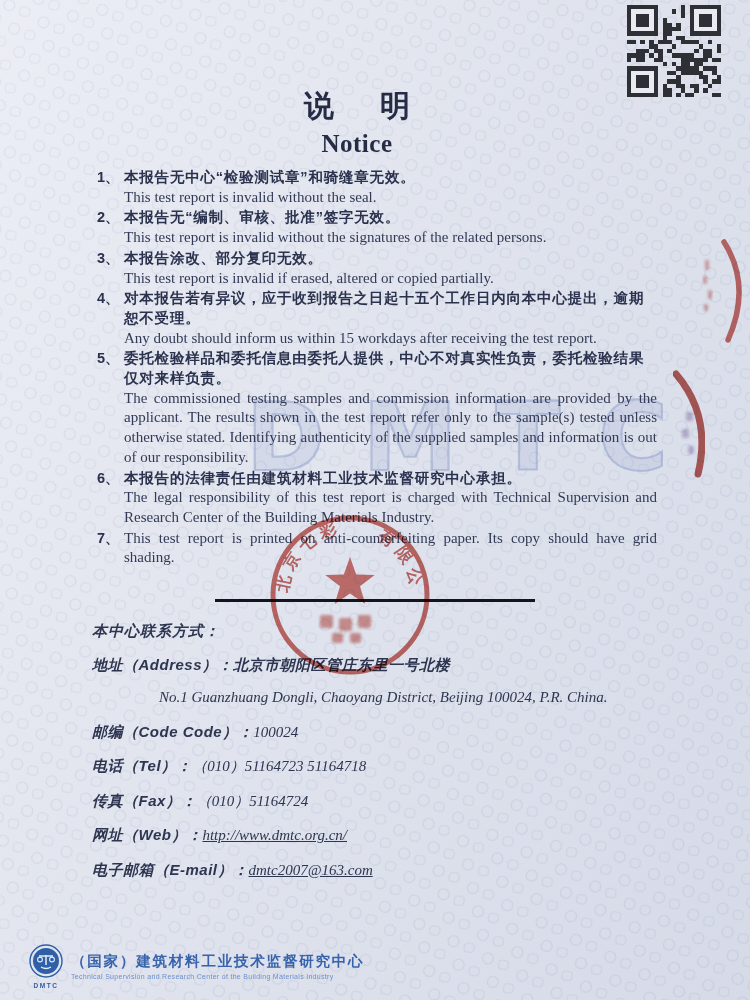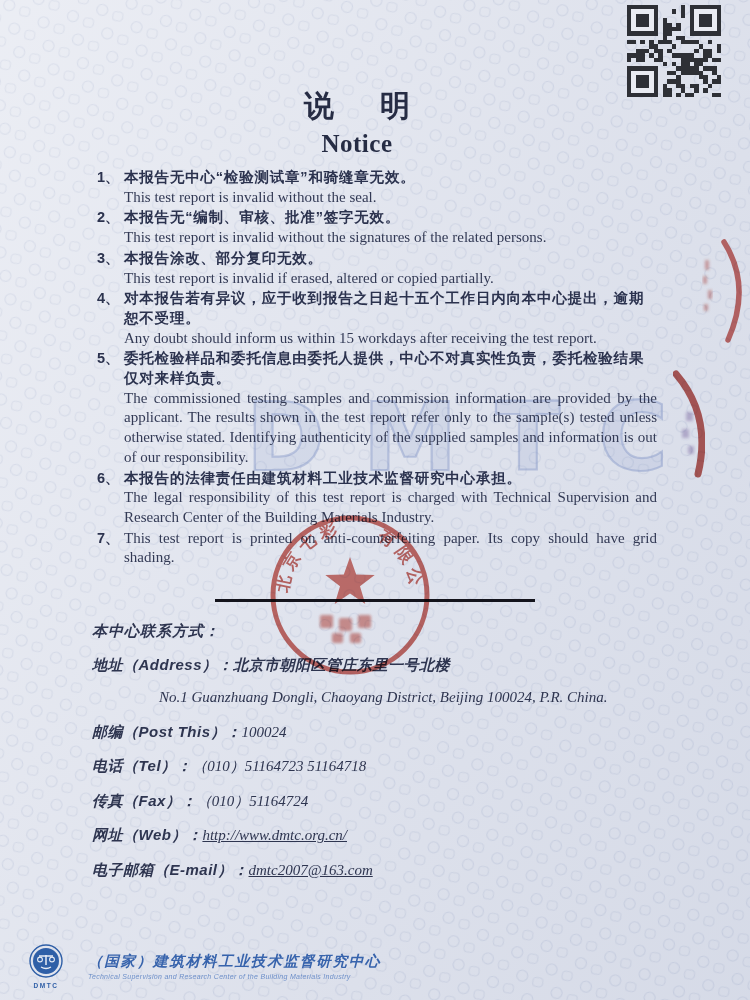--- a/index.html
+++ b/index.html
@@ -45,21 +45,21 @@
   .c-label { font-weight:bold; letter-spacing:.5px; }
   .c-cn { font-weight:bold; letter-spacing:.5px; }
   .c-val { font-family:"Liberation Serif", serif; }
   .c-addr-en { margin-left:67px; font-family:"Liberation Serif", serif; }
   .c-link { font-family:"Liberation Serif", serif; text-decoration:underline; cursor:pointer; }
 
   
   .footer { position:absolute; left:24px; top:944px; display:flex; align-items:flex-start; z-index:2; filter:blur(.25px); }
   .logo-wrap { width:44px; text-align:center; }
   .logo-sub { font-size:6.5px; font-weight:bold; color:#2f5fa7; letter-spacing:1.5px; }
-  .org { margin-left:20px; padding-top:8px;font-style:italic; }
+  .org { margin-left:3px; padding-top:8px; }
   .org-cn { font-size:14.5px; font-weight:bold; color:#3763ac; letter-spacing:1.8px; }
   .org-en { font-size:7px; color:#6d8fc9; letter-spacing:.3px; margin-top:2px; }
 
   
   .seal { position:absolute; mix-blend-mode:multiply; z-index:4; }
   .seal-main { left:262px; top:507px; }
   .seal-a { left:672px; top:220px; }
   .seal-b { left:638px; top:352px; }
 </style>
 </head>
@@ -280,21 +280,21 @@
 
   <div class="divider"></div>
 
   <section class="contact">
     <p class="c-row c-heading">本中心联系方式：</p>
     <p class="c-row">
       <span class="c-label">地址（Address）：</span><span class="c-cn">北京市朝阳区管庄东里一号北楼</span>
     </p>
     <p class="c-row c-addr-en">No.1 Guanzhuang Dongli, Chaoyang District, Beijing 100024, P.R. China.</p>
     <p class="c-row">
-      <span class="c-label">邮编（Post This）：</span><span class="c-val">100024</span>
+      <span class="c-label">邮编（Code Code）：</span><span class="c-val">100024</span>
     </p>
     <p class="c-row">
       <span class="c-label">电话（Tel）：</span><span class="c-val">（010）51164723 51164718</span>
     </p>
     <p class="c-row">
       <span class="c-label">传真（Fax）：</span><span class="c-val">（010）51164724</span>
     </p>
     <p class="c-row">
       <span class="c-label">网址（Web）：</span><span class="c-link">http://www.dmtc.org.cn/</span>
     </p>

